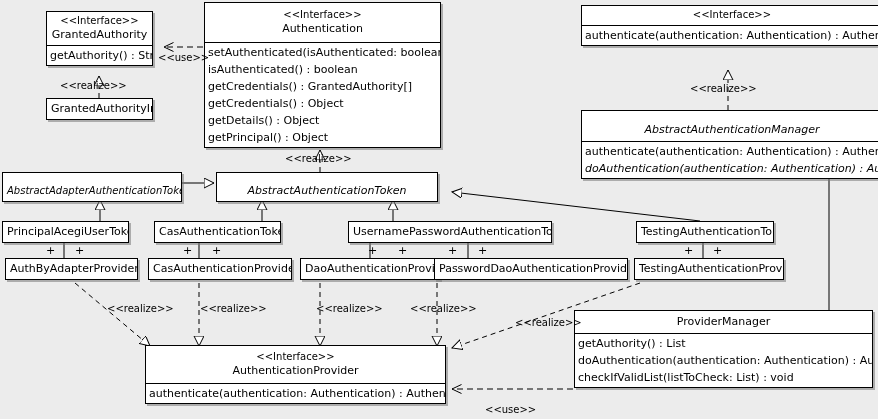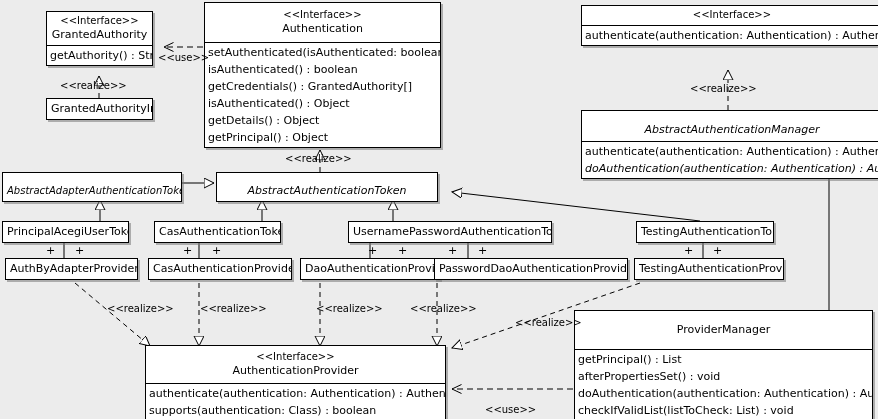--- a/index.html
+++ b/index.html
@@ -134,21 +134,21 @@
 
   <div class="uml" style="left:204px;top:2px;width:237px;">
     <div class="hdr" style="padding-top:5px;padding-bottom:6px;">
       <span class="stereo">&lt;&lt;Interface&gt;&gt;</span>
       <span class="nm">Authentication</span>
     </div>
     <div class="compart">
       <div class="mth">setAuthenticated(isAuthenticated: boolean) : void</div>
       <div class="mth">isAuthenticated() : boolean</div>
       <div class="mth">getCredentials() : GrantedAuthority[]</div>
-      <div class="mth">isAuthenticated() : Object</div>
+      <div class="mth">getCredentials() : Object</div>
       <div class="mth">getDetails() : Object</div>
       <div class="mth">getPrincipal() : Object</div>
     </div>
   </div>
 
   <div class="uml" style="left:581px;top:5px;width:302px;">
     <div class="hdr">
       <span class="stereo">&lt;&lt;Interface&gt;&gt;</span>
     </div>
     <div class="compart">
@@ -243,31 +243,29 @@
     </div>
   </div>
 
   <div class="uml" style="left:145px;top:345px;width:301px;">
     <div class="hdr" style="padding-top:4px;padding-bottom:5px;">
       <span class="stereo">&lt;&lt;Interface&gt;&gt;</span>
       <span class="nm">AuthenticationProvider</span>
     </div>
     <div class="compart">
       <div class="mth">authenticate(authentication: Authentication) : Authentication</div>
-      <div class="mth">supports(authentication: Class) : boolean</div>
     </div>
   </div>
 
   <div class="uml" style="left:574px;top:310px;width:299px;">
-    <div class="hdr" style="padding:12px;">
+    <div class="hdr" style="padding:4px;">
       <span class="nm">ProviderManager</span>
     </div>
     <div class="compart">
-      <div class="mth">getPrincipal() : List</div>
-      <div class="mth">afterPropertiesSet() : void</div>
+      <div class="mth">getAuthority() : List</div>
       <div class="mth">doAuthentication(authentication: Authentication) : Authentication</div>
       <div class="mth">checkIfValidList(listToCheck: List) : void</div>
     </div>
   </div>
 
   <div class="edgelbl" style="left:158px;top:52px;">&lt;&lt;use&gt;&gt;</div>
   <div class="edgelbl" style="left:60px;top:80px;">&lt;&lt;realize&gt;&gt;</div>
   <div class="edgelbl" style="left:285px;top:153px;">&lt;&lt;realize&gt;&gt;</div>
   <div class="edgelbl" style="left:690px;top:83px;">&lt;&lt;realize&gt;&gt;</div>
   <div class="edgelbl" style="left:107px;top:303px;">&lt;&lt;realize&gt;&gt;</div>

